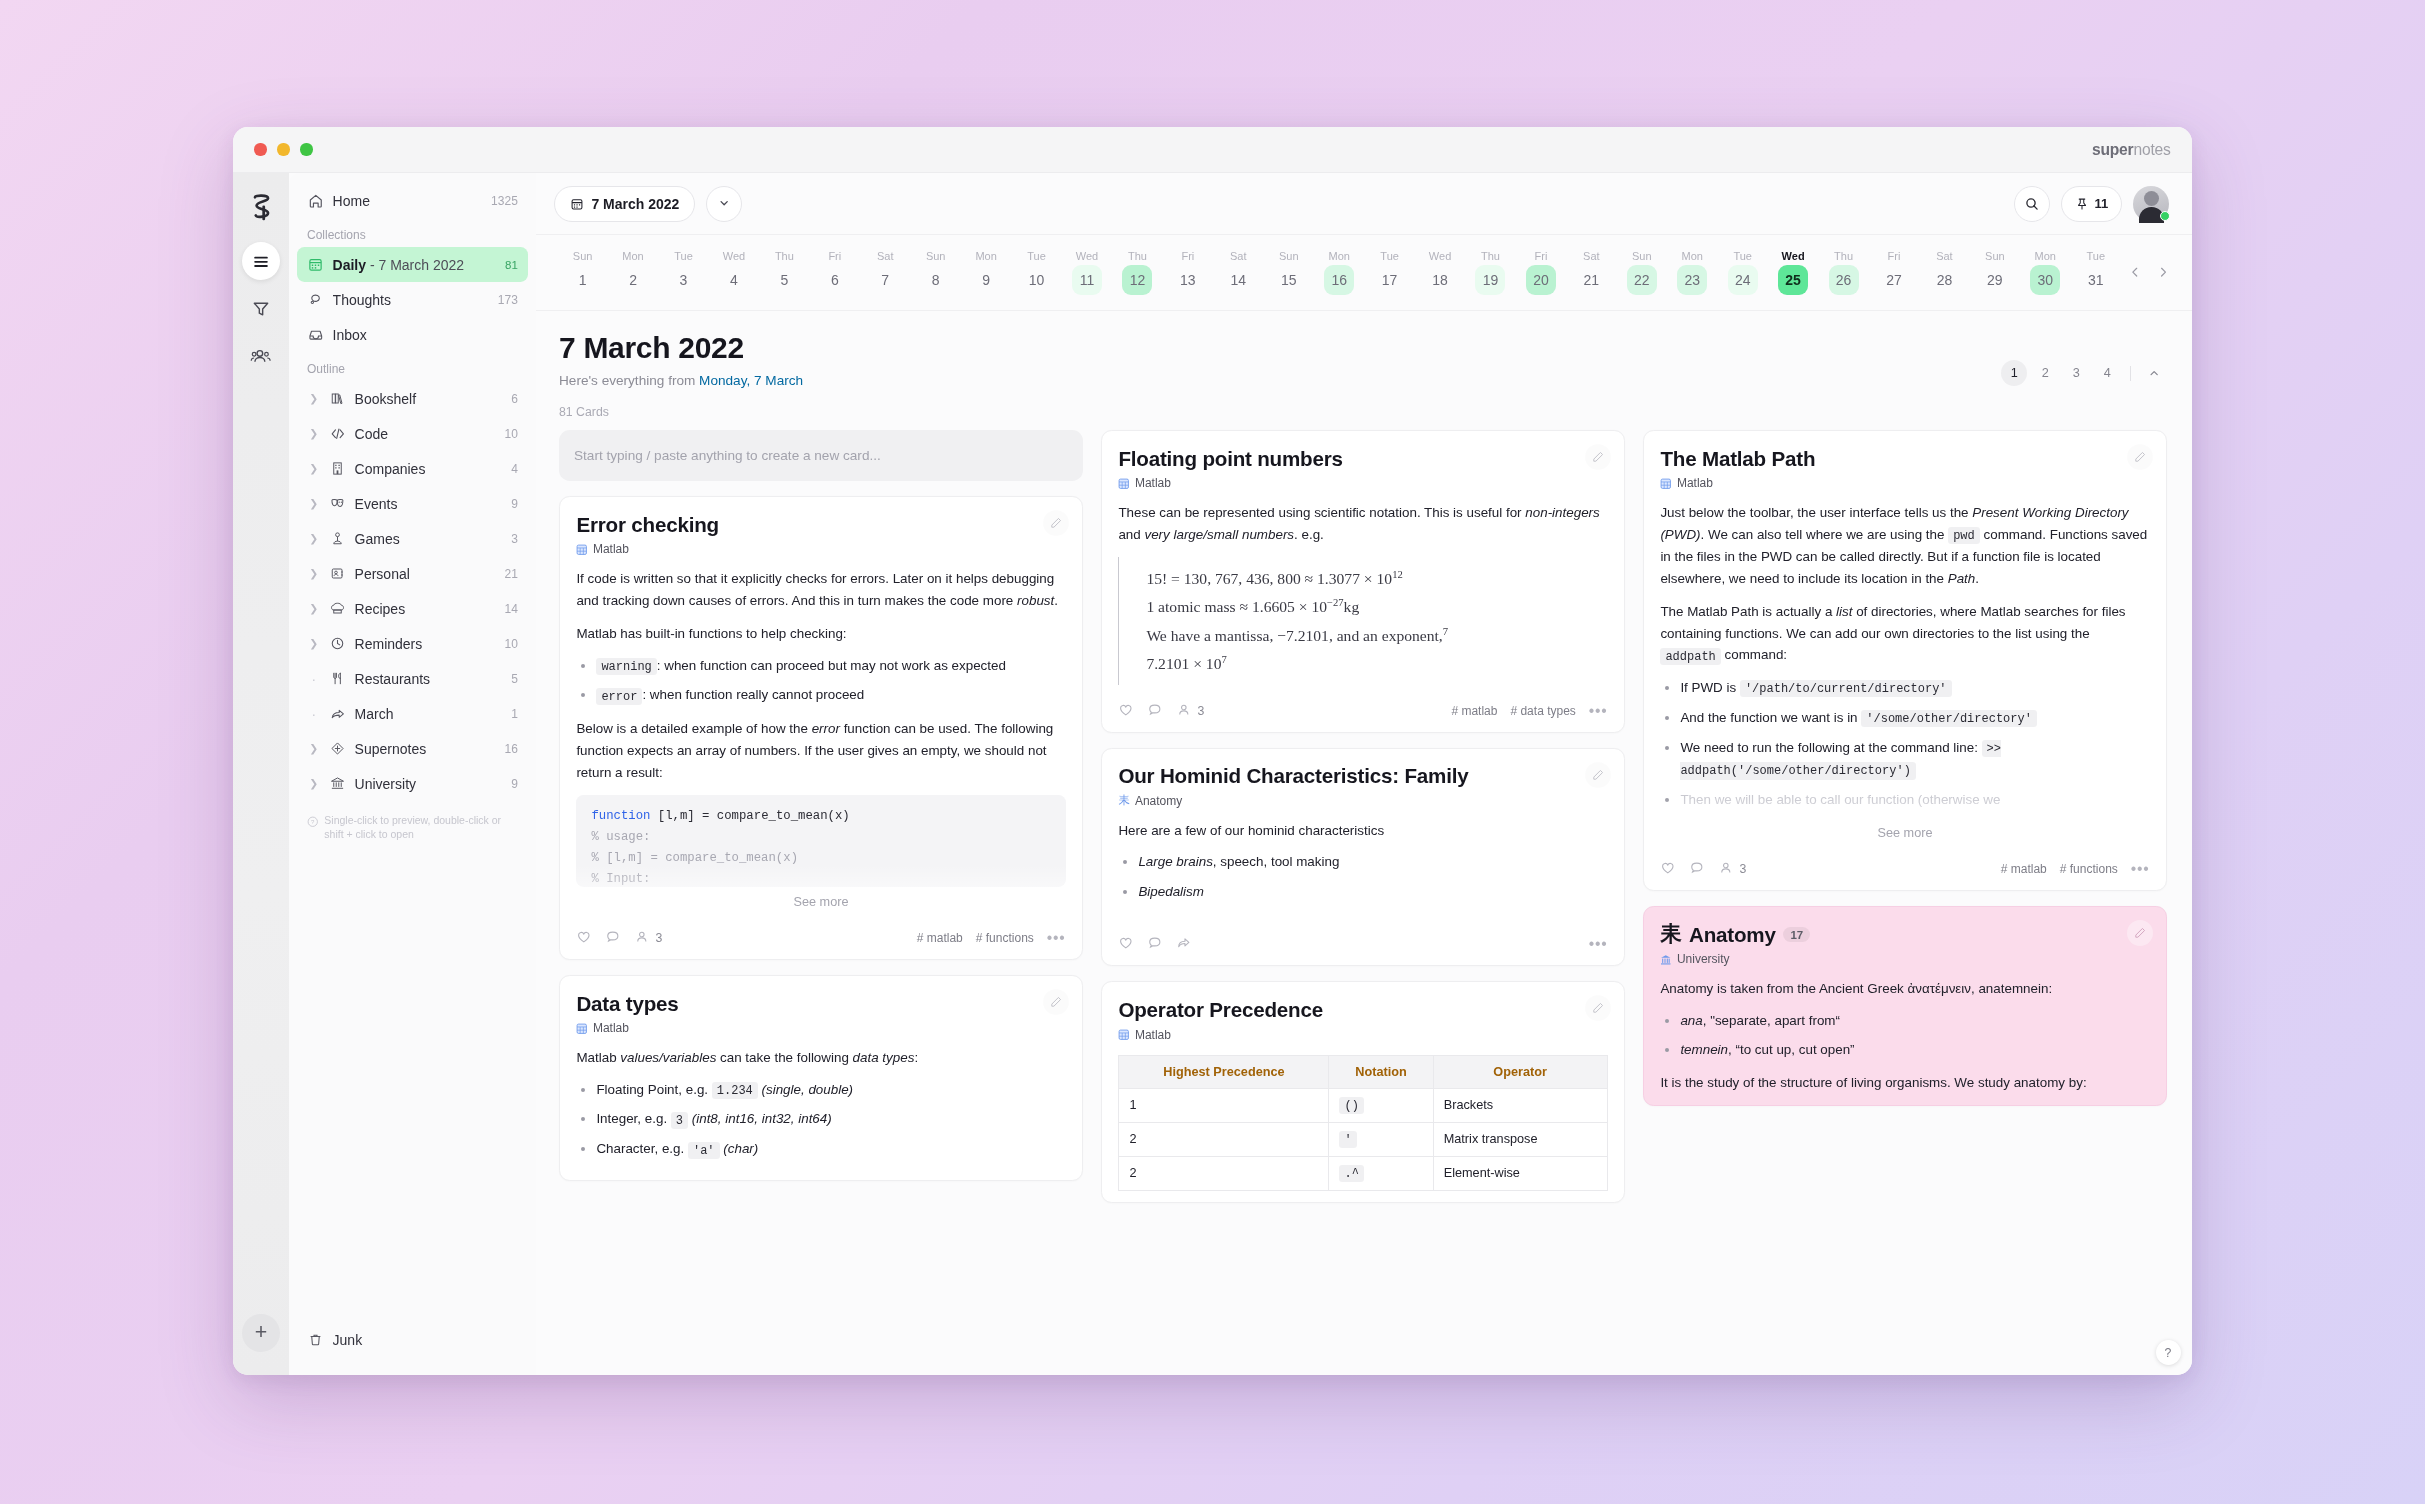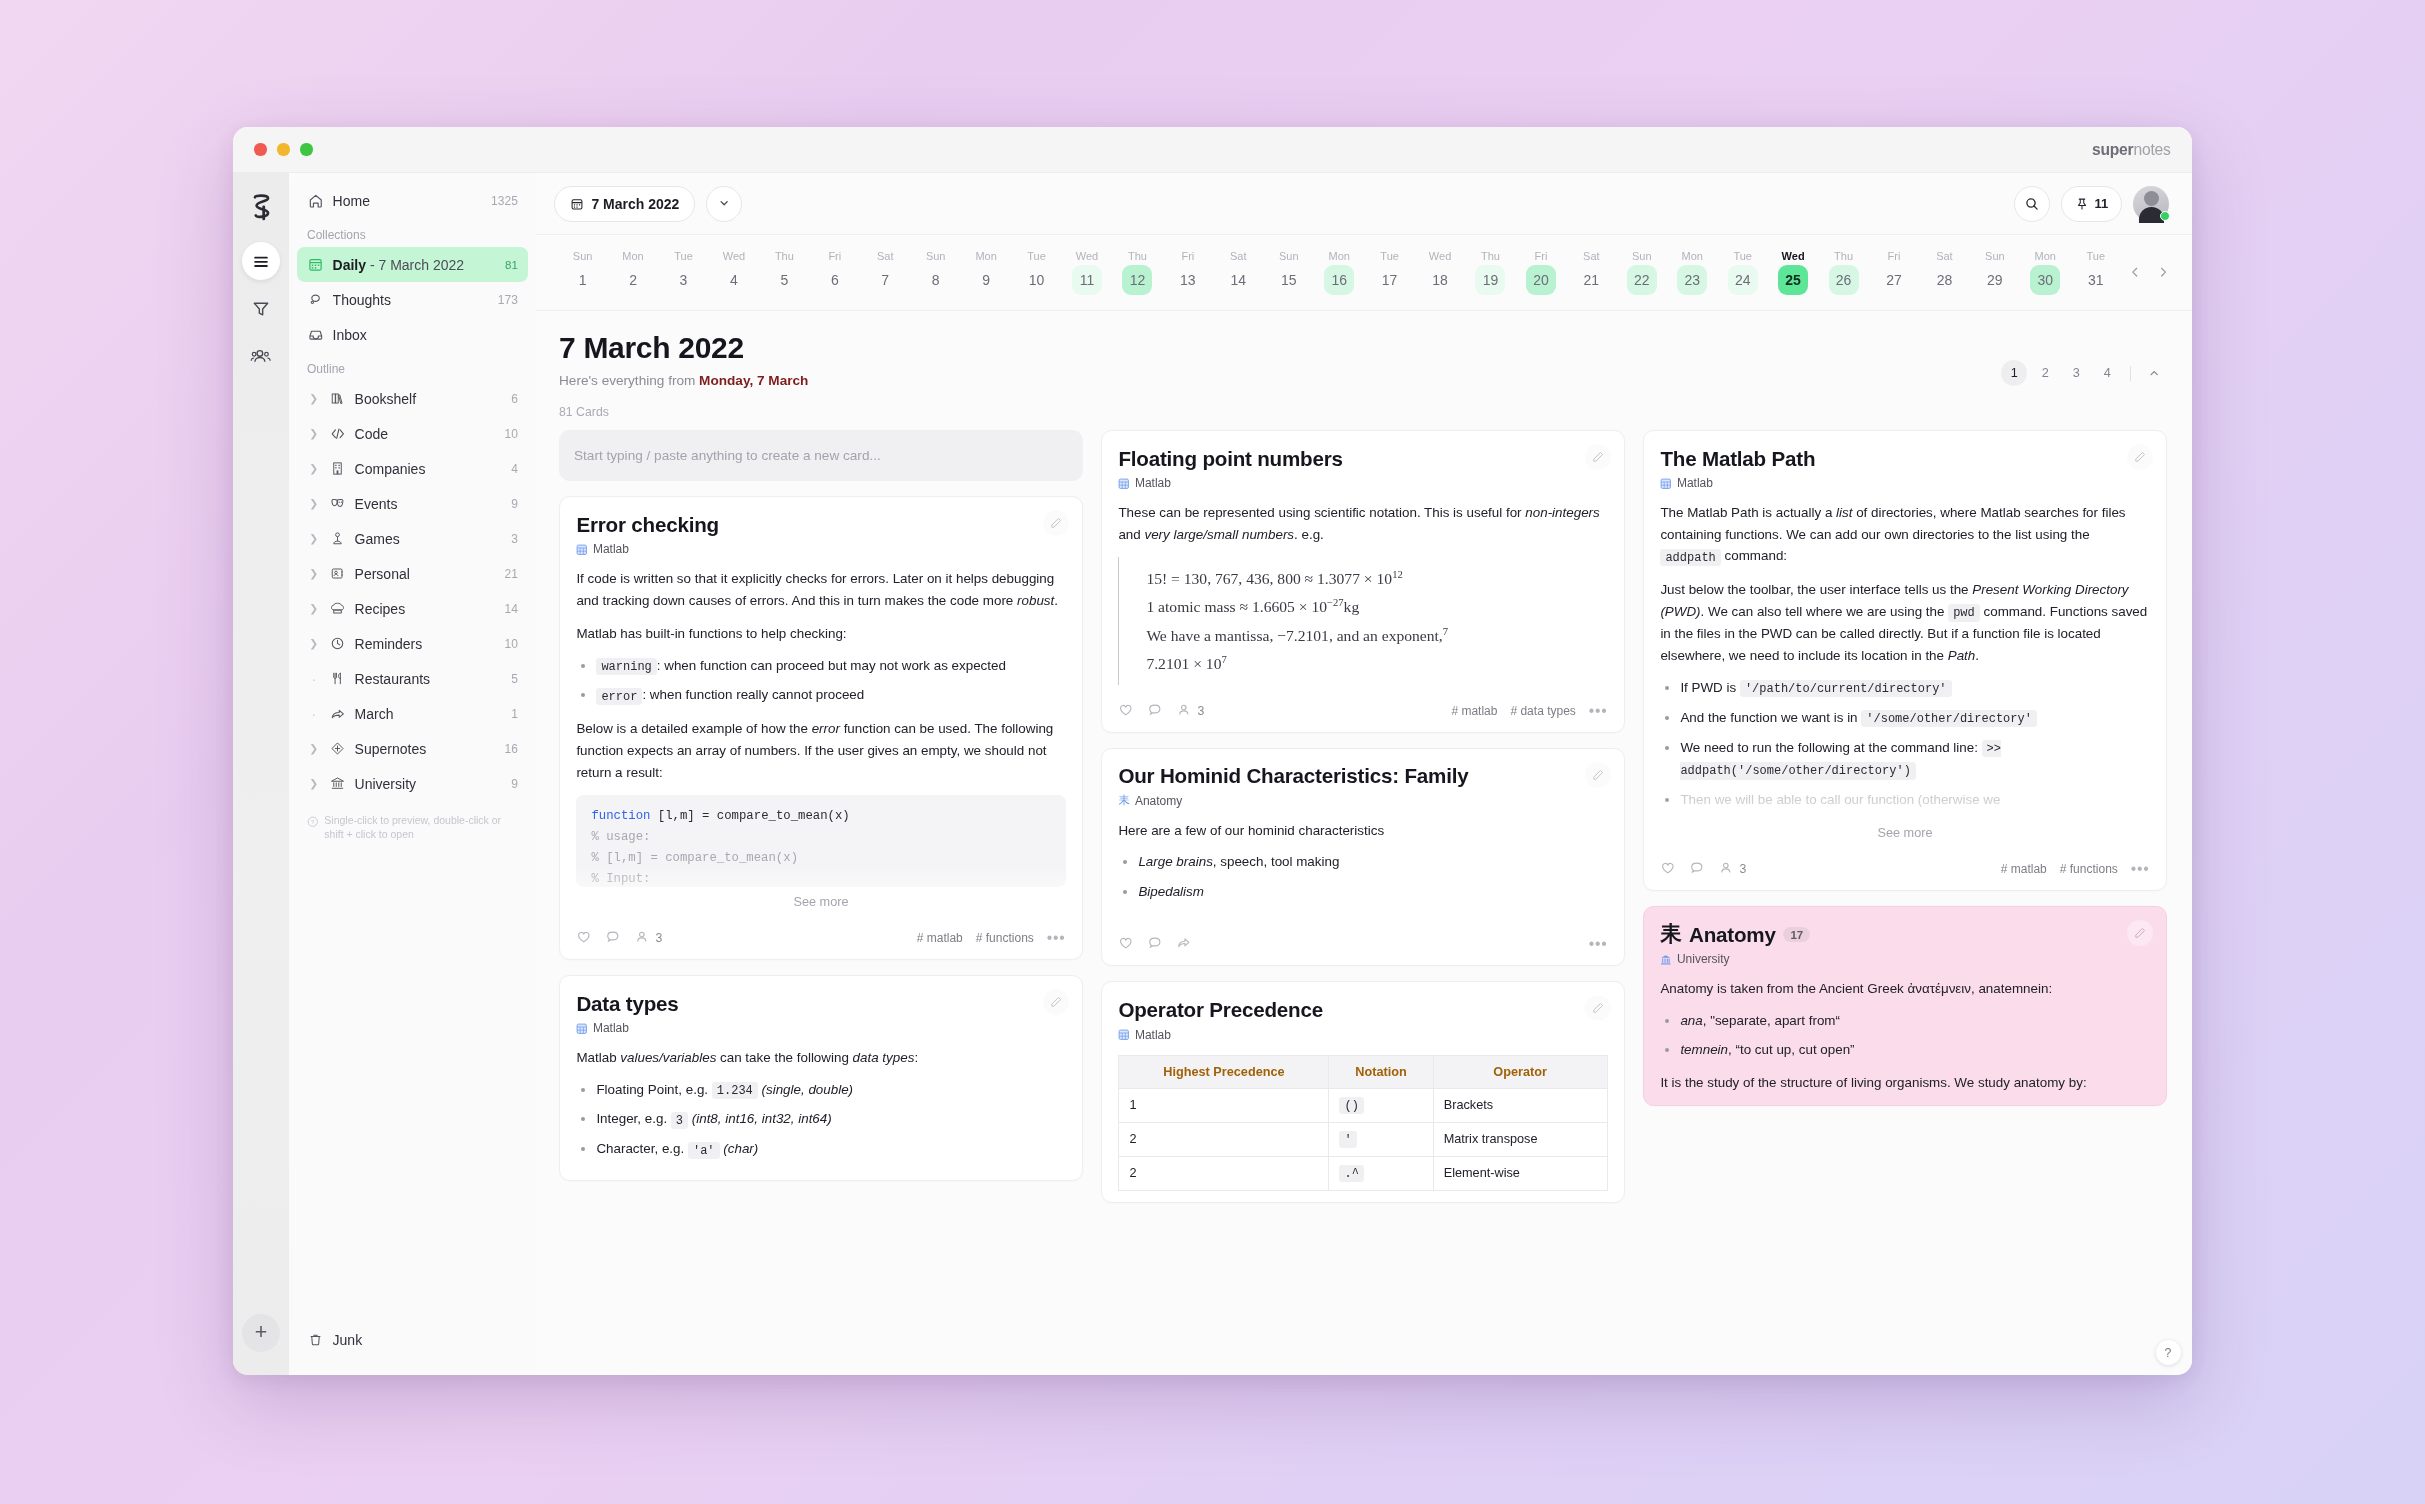--- a/index.html
+++ b/index.html
@@ -142,21 +142,21 @@
     font-size: 14px; color: #6d6d78;
   }
   .day.today .dow { color: #16161e; font-weight: 700; }
   .day.today .num { background: #5ee698; color: #0f2d1c; font-weight: 700; }
   .nav-arrow { width: 28px; height: 28px; display:flex; align-items:center; justify-content:center; color:#9a9aa4; font-size:16.4px; }
 
   
   #pagehead { padding: 20px 25px 0 23px; position: relative; }
   #page-title { font-size: 30px; font-weight: 700; color: #16161e; letter-spacing: -0.3px; }
   #page-sub { font-size: 13.6px; color: #8c8c96; margin-top: 8.2px; }
-  #page-sub b { color: #7f1d1d; font-weight: 700; }
+  #page-sub b { color: #0369a1; font-weight: 400; }
   #card-count { font-size: 12.3px; color: #aaaab4; margin-top: 16.4px; }
   #pager { position: absolute; right: 25px; top: 49px; display: flex; align-items: center; gap: 5px; }
   .pg { width: 26px; height: 26px; border-radius: 50%; display:flex; align-items:center; justify-content:center; font-size:12.7px; color:#84848e; }
   .pg.active { background: #eeeef0; color: #21212b; }
   .pg-sep { width:0.8px; height:15px; background:#e2e2e6; margin:0 5px; }
 
   
   #columns {
     display: flex; gap: 18px; padding: 11.5px 25px 0 23px;
     height: calc(100% - 62px - 76px - 111px);
@@ -957,22 +957,22 @@
                 <rect x="1.5" y="1.5" width="13" height="13" rx="2" fill="#dbe7ff" stroke="#6f9aeb" stroke-width="1.2"></rect>
                 <g stroke="#6f9aeb" stroke-width="1">
                   <line x1="1.5" y1="5.5" x2="14.5" y2="5.5"></line>
                   <line x1="5.8" y1="5.5" x2="5.8" y2="14.5"></line>
                   <line x1="10.2" y1="5.5" x2="10.2" y2="14.5"></line>
                   <line x1="1.5" y1="10" x2="14.5" y2="10"></line>
                 </g>
               </svg>
             <span>Matlab</span>
           </div>
+          <p><span>Just below the toolbar, the user interface tells us the </span><em>Present Working Directory (PWD)</em><span>. We can also tell where we are using the </span><code>pwd</code><span> command. Functions saved in the files in the PWD can be called directly. But if a function file is located elsewhere, we need to include its location in the </span><em>Path</em><span>.</span></p>
           <p><span>The Matlab Path is actually a </span><em>list</em><span> of directories, where Matlab searches for files containing functions. We can add our own directories to the list using the </span><code>addpath</code><span> command:</span></p>
-          <p><span>Just below the toolbar, the user interface tells us the </span><em>Present Working Directory (PWD)</em><span>. We can also tell where we are using the </span><code>pwd</code><span> command. Functions saved in the files in the PWD can be called directly. But if a function file is located elsewhere, we need to include its location in the </span><em>Path</em><span>.</span></p>
           <ul>
             <li><span>If PWD is </span><code>'/path/to/current/directory'</code></li>
             <li><span>And the function we want is in </span><code>'/some/other/directory'</code></li>
             <li><span>We need to run the following at the command line: </span><code>&gt;&gt; addpath('/some/other/directory')</code></li>
             <li style="color:#c9c9d0"><span>Then we will be able to call our function (otherwise we</span></li>
           </ul>
           <div class="fade-mask"></div>
           <div class="see-more">See more</div>
           <div class="card-foot">
             <span><svg width="15.6" height="15.6" viewBox="0 0 20 20">

